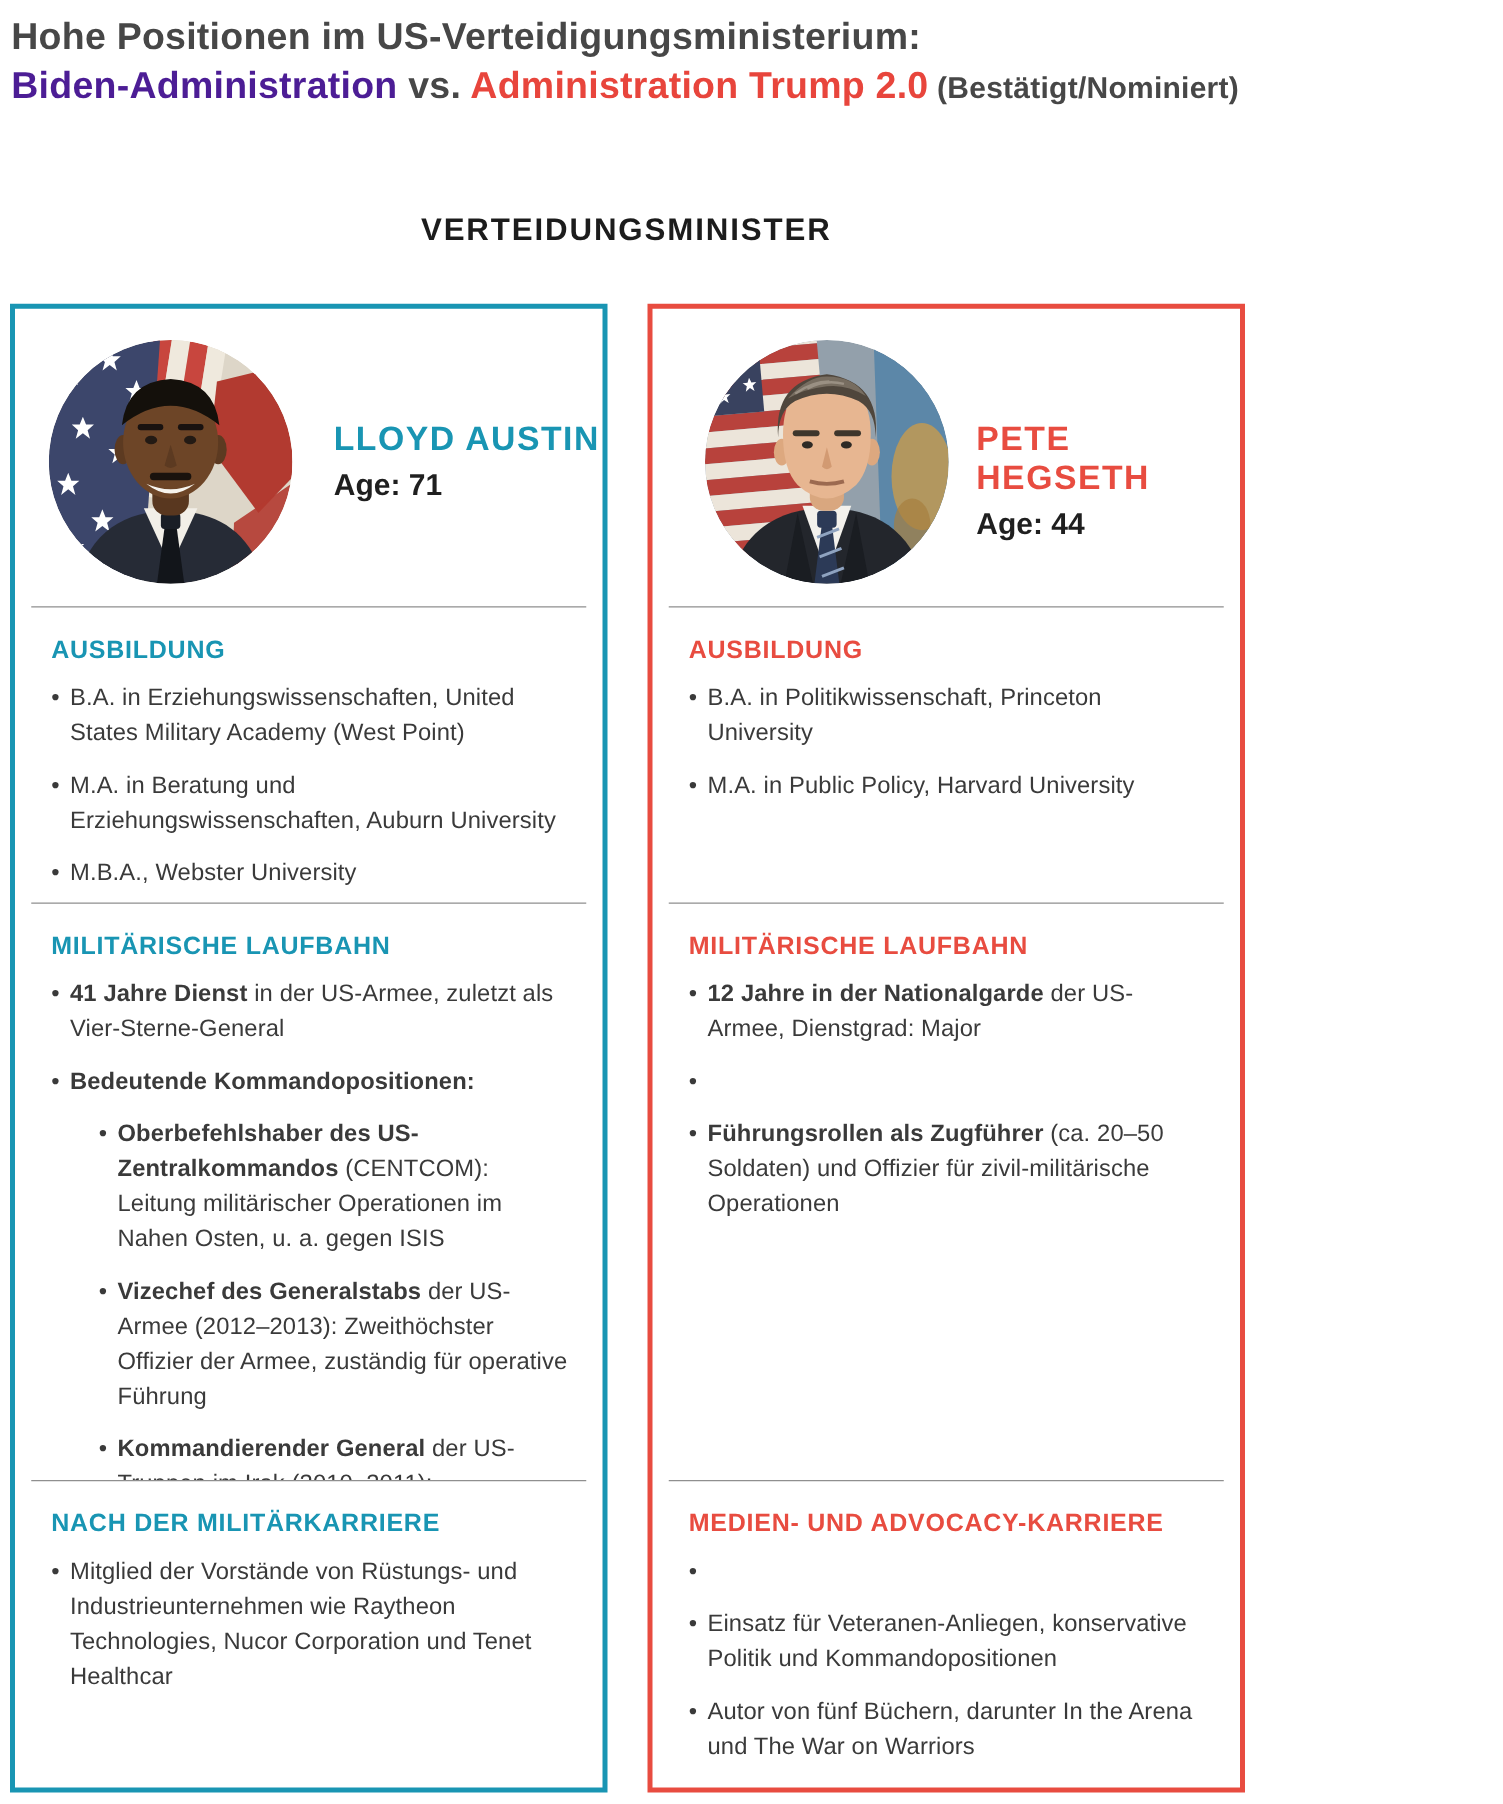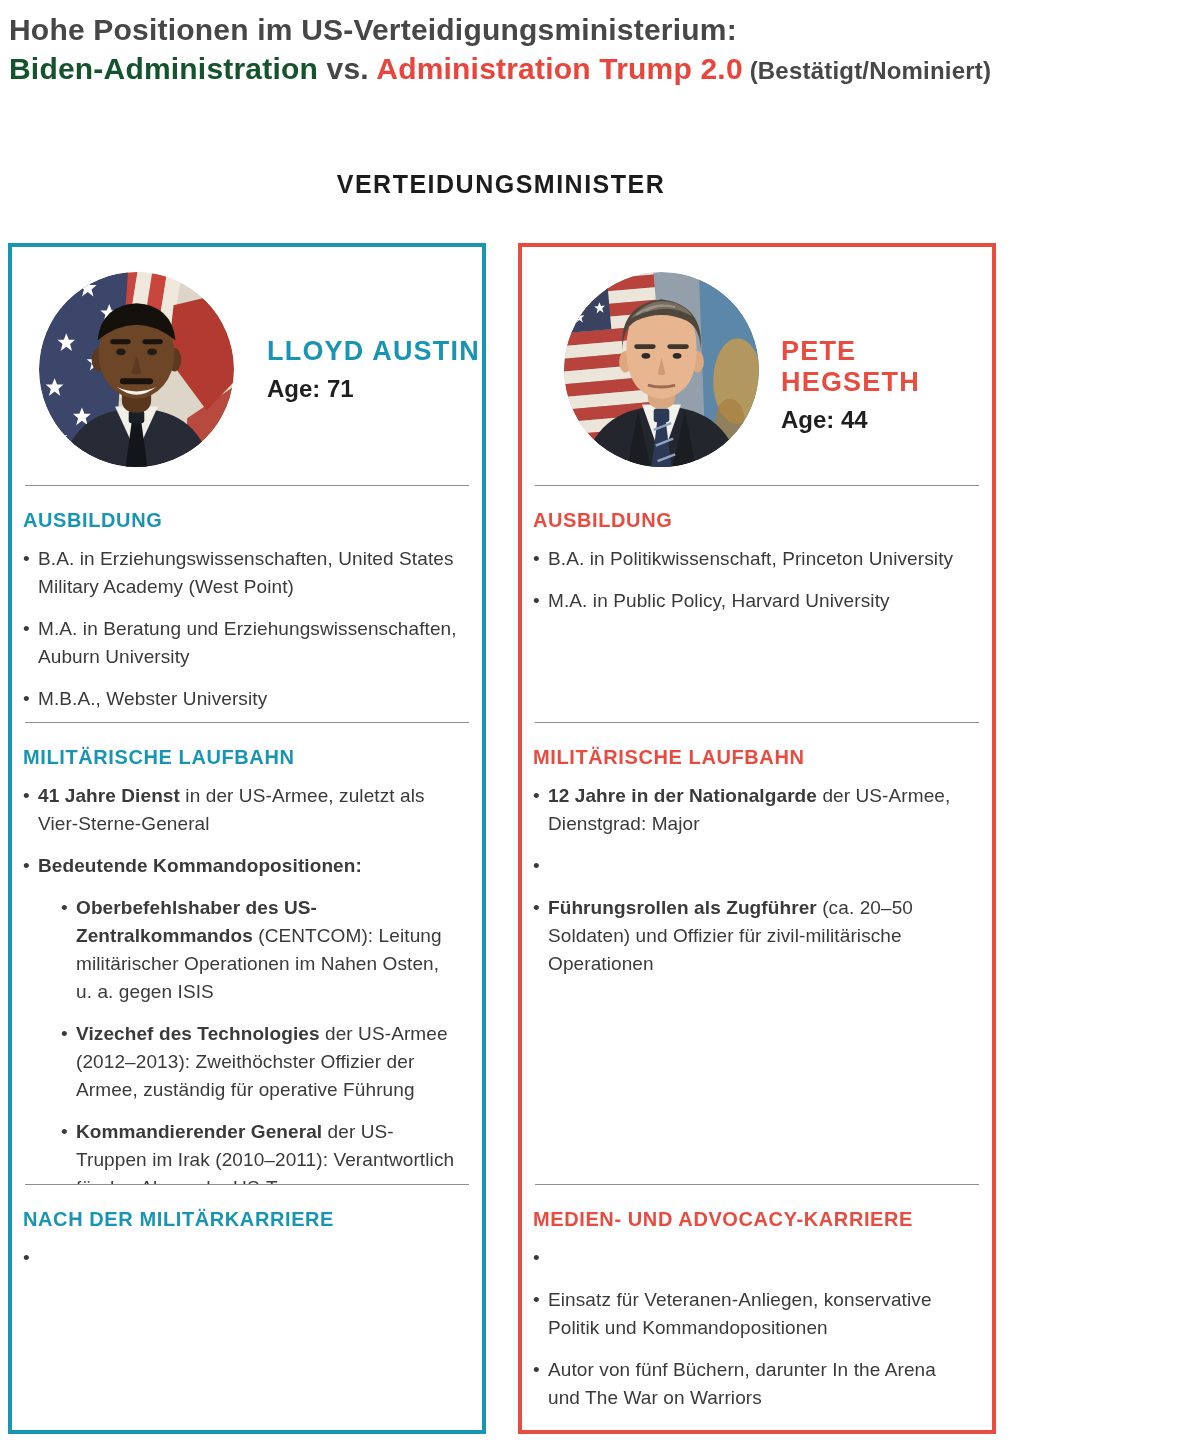--- a/index.html
+++ b/index.html
@@ -42,21 +42,21 @@
   .photo { width: 195px; height: 195px; flex: none; border-radius: 50%; overflow: hidden; }
   .photo svg { display: block; width: 195px; height: 195px; }
   .card--biden .photo { margin-left: 27px; }
   .card--trump .photo { margin-left: 42px; }
   .id-block { margin-top: 64px; }
   .card--biden .id-block { margin-left: 33px; }
   .card--trump .id-block { margin-left: 22px; }
   .person-name { font-size: 27px; font-weight: bold; letter-spacing: 1.2px; color: var(--accent); }
   .person-age { font-size: 24px; font-weight: bold; color: #1f1f1f; margin-top: 8px; }
   
-  .card-section { box-sizing: border-box; padding: 23px 24px 0 11px; overflow: hidden; flex: none; }
+  .card-section { box-sizing: border-box; padding: 23px 24px 0 29px; overflow: hidden; flex: none; }
   .sec-1 { height: 236px; }
   .sec-2 { height: 461px; }
   .sec-3 { flex: 1 1 auto; }
   .sec-heading {
     margin: 0 0 13px 0;
     font-size: 20px;
     font-weight: bold;
     letter-spacing: 0.6px;
     color: var(--accent);
   }
@@ -69,21 +69,21 @@
   .bullet--sub { margin-left: 38px; }
   .b { font-weight: bold; }
 </style>
 </head>
 <body>
 
 <div class="page">
 
   <div class="titles">
     <div class="title-line t-dark">Hohe Positionen im US-Verteidigungsministerium:</div>
-    <div class="title-line"><span style="color: #14532d;">Biden-Administration</span><span class="t-dark"> vs. </span><span style="color: rgb(232, 69, 60);">Administration Trump 2.0</span><span class="t-note"> (Bestätigt/Nominiert)</span></div>
+    <div class="title-line"><span style="color: #4c1d95;">Biden-Administration</span><span class="t-dark"> vs. </span><span style="color: rgb(232, 69, 60);">Administration Trump 2.0</span><span class="t-note"> (Bestätigt/Nominiert)</span></div>
   </div>
 
   <h2 class="section-title">VERTEIDUNGSMINISTER</h2>
 
   <div class="cards">
 
     <section class="card card--biden" style="--accent: #1995b3;">
       <div class="card-header">
         <div class="photo">
           <svg viewBox="0 0 200 200" aria-hidden="true">
@@ -165,34 +165,35 @@
             <div class="bullet">
               <span class="dot">•</span>
               <span class="bullet-text"><span class="b">Bedeutende Kommandopositionen:</span></span>
             </div>
             <div class="bullet bullet--sub">
               <span class="dot">•</span>
               <span class="bullet-text"><span class="b">Oberbefehlshaber des US-Zentralkommandos</span><span> (CENTCOM): Leitung militärischer Operationen im Nahen Osten, u. a. gegen ISIS</span></span>
             </div>
             <div class="bullet bullet--sub">
               <span class="dot">•</span>
-              <span class="bullet-text"><span class="b">Vizechef des Technologies</span><span> der US-Armee (2012–2013): Zweithöchster Offizier der Armee, zuständig für operative Führung</span></span>
+              <span class="bullet-text"><span class="b">Vizechef des Generalstabs</span><span> der US-Armee (2012–2013): Zweithöchster Offizier der Armee, zuständig für operative Führung</span></span>
             </div>
             <div class="bullet bullet--sub">
               <span class="dot">•</span>
               <span class="bullet-text"><span class="b">Kommandierender General</span><span> der US-Truppen im Irak (2010–2011): Verantwortlich für den Abzug der US-Truppen</span></span>
             </div>
           </div>
       </div>
       <div class="divider"></div>
       <div class="card-section sec-3">
         <h3 class="sec-heading">NACH DER MILITÄRKARRIERE</h3>
         <div class="bullets">
             <div class="bullet">
               <span class="dot">•</span>
+              <span class="bullet-text"><span>Mitglied der Vorstände von Rüstungs- und Industrieunternehmen wie Raytheon Technologies, Nucor Corporation und Tenet Healthcar</span></span>
             </div>
           </div>
       </div>
     </section>
 
     <section class="card card--trump" style="--accent: #e84c40;">
       <div class="card-header">
         <div class="photo">
           <svg viewBox="0 0 200 200" aria-hidden="true">
             <defs>

